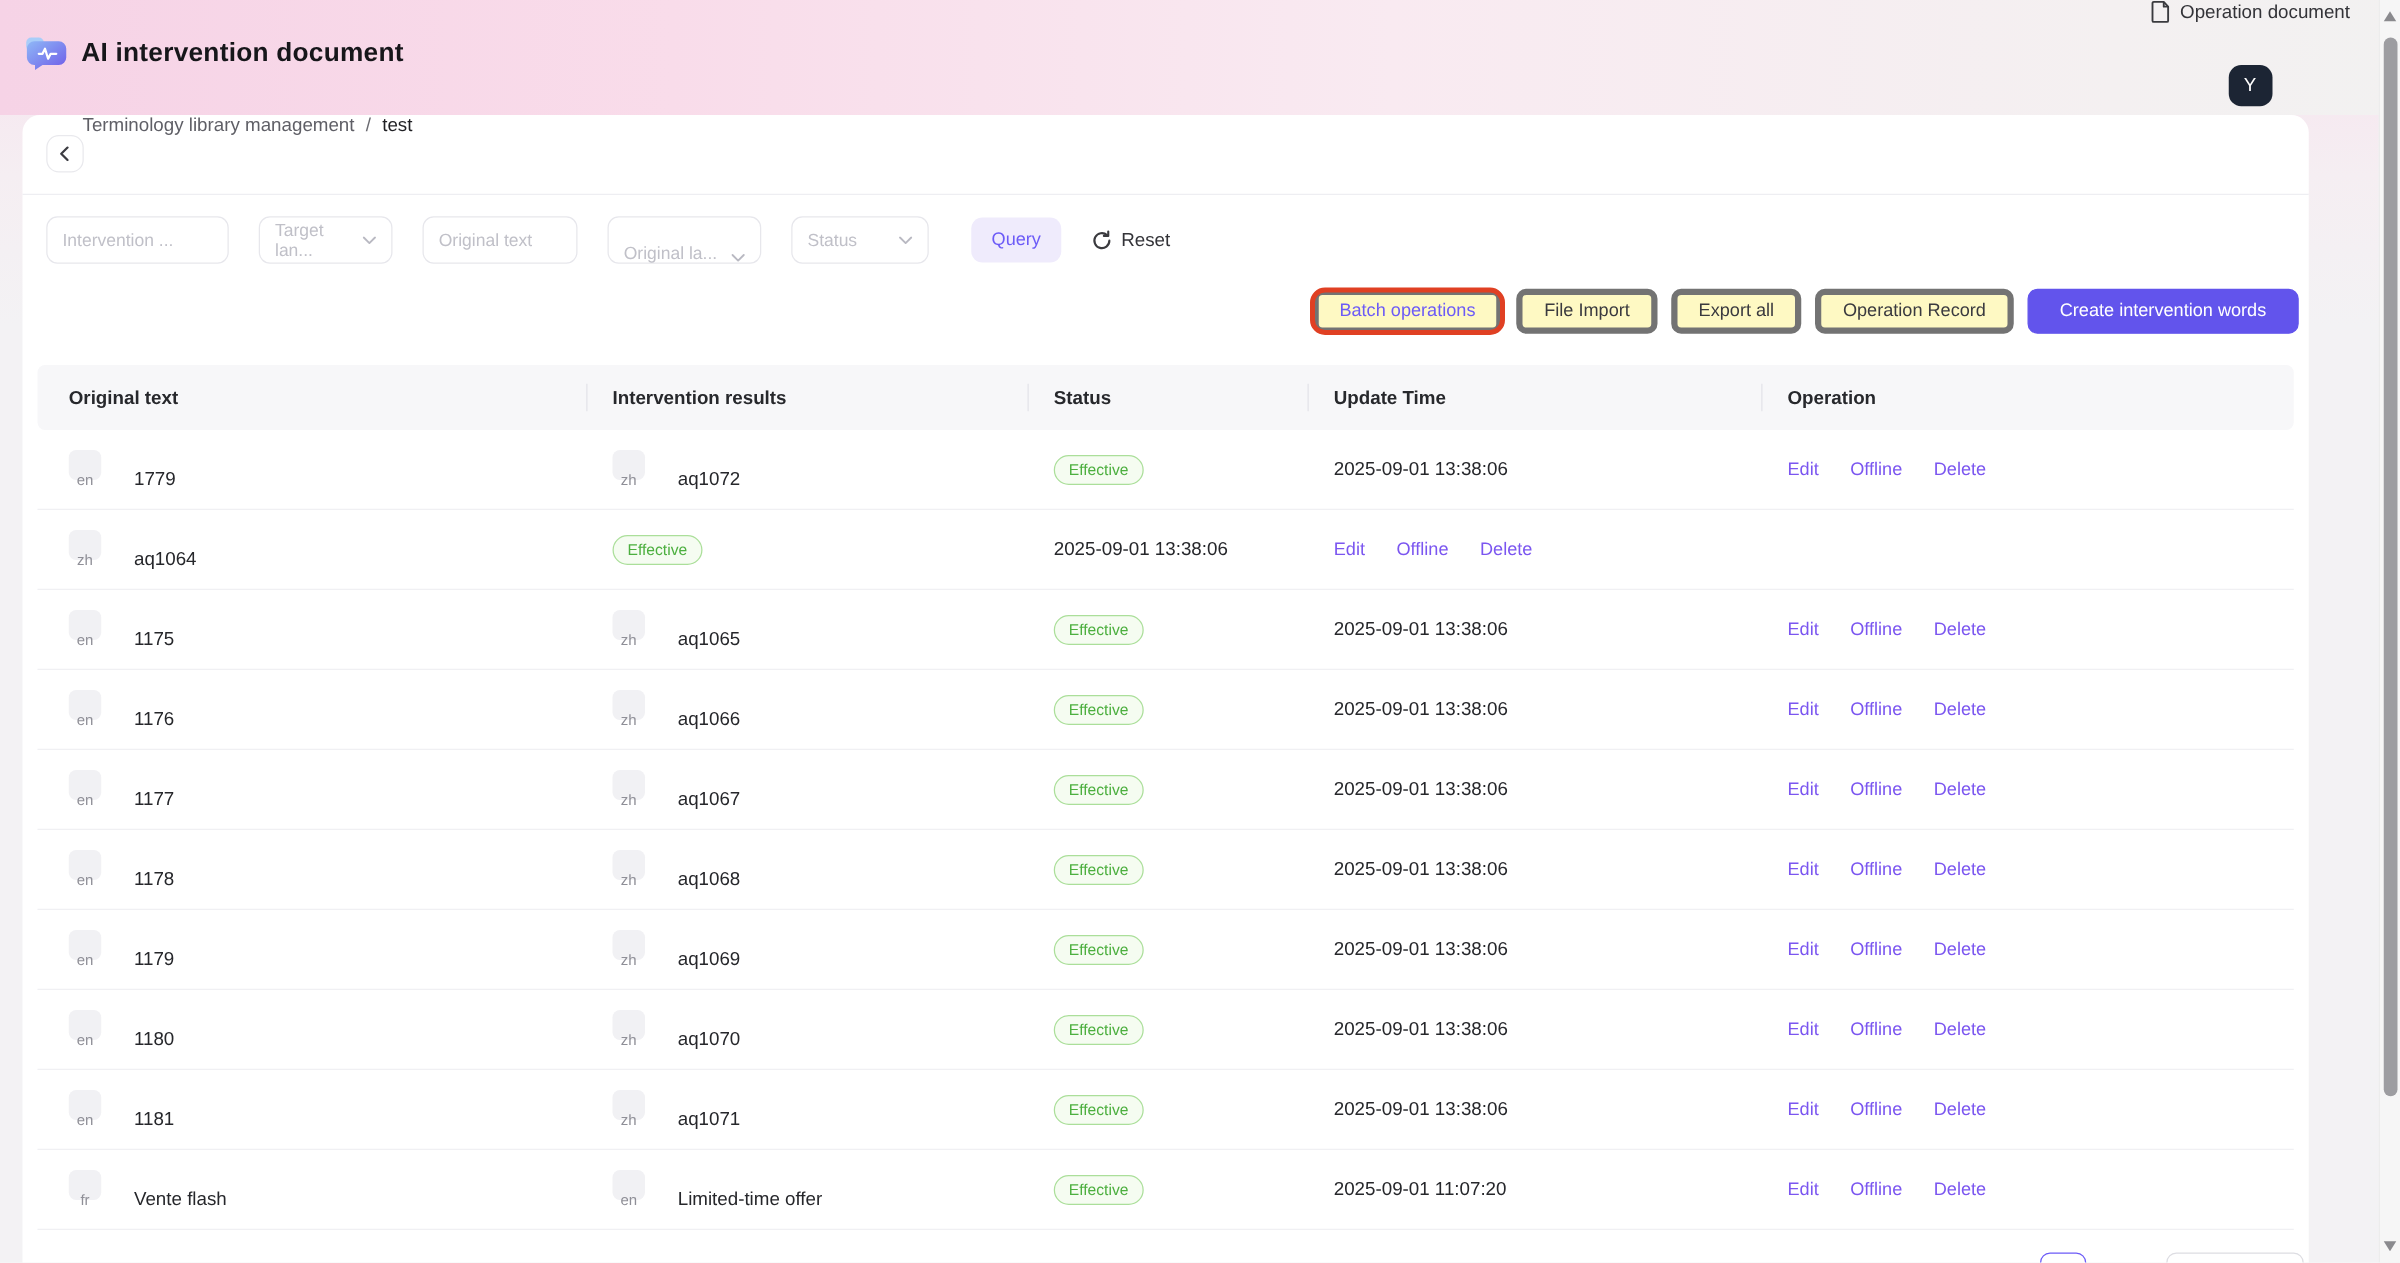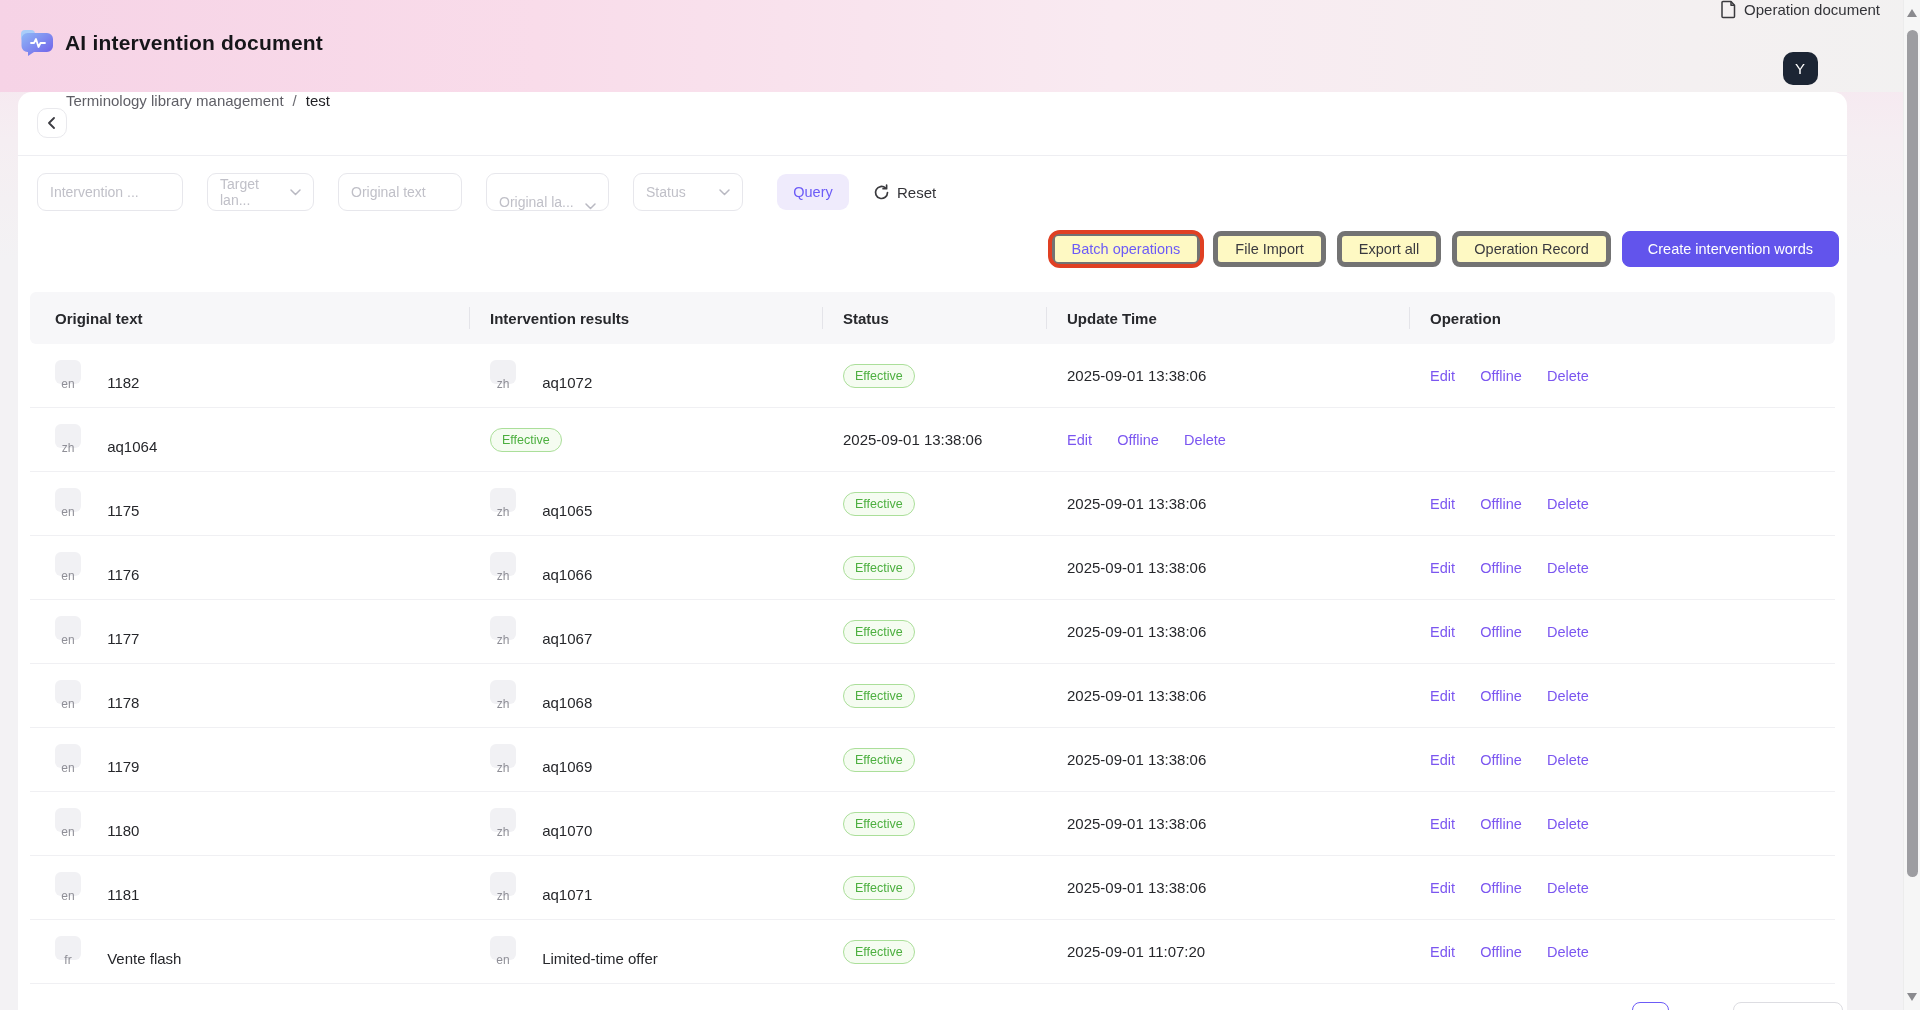--- a/index.html
+++ b/index.html
@@ -199,21 +199,21 @@
         <div class="th">Original text</div>
         <div class="th">Intervention results</div>
         <div class="th">Status</div>
         <div class="th">Update Time</div>
         <div class="th">Operation</div>
       </div>
       <div>
   <div class="trow">
     <div class="td">
       <span class="lang-tag">en</span>
-      <span>1182</span>
+      <span>1779</span>
     </div>
     <div class="td">
       <span class="lang-tag">zh</span>
       <span>aq1072</span>
     </div>
     <div class="td">
       <span class="status-badge">Effective</span>
     </div>
     <div class="td">
       <span>2025-09-01 13:38:06</span>

